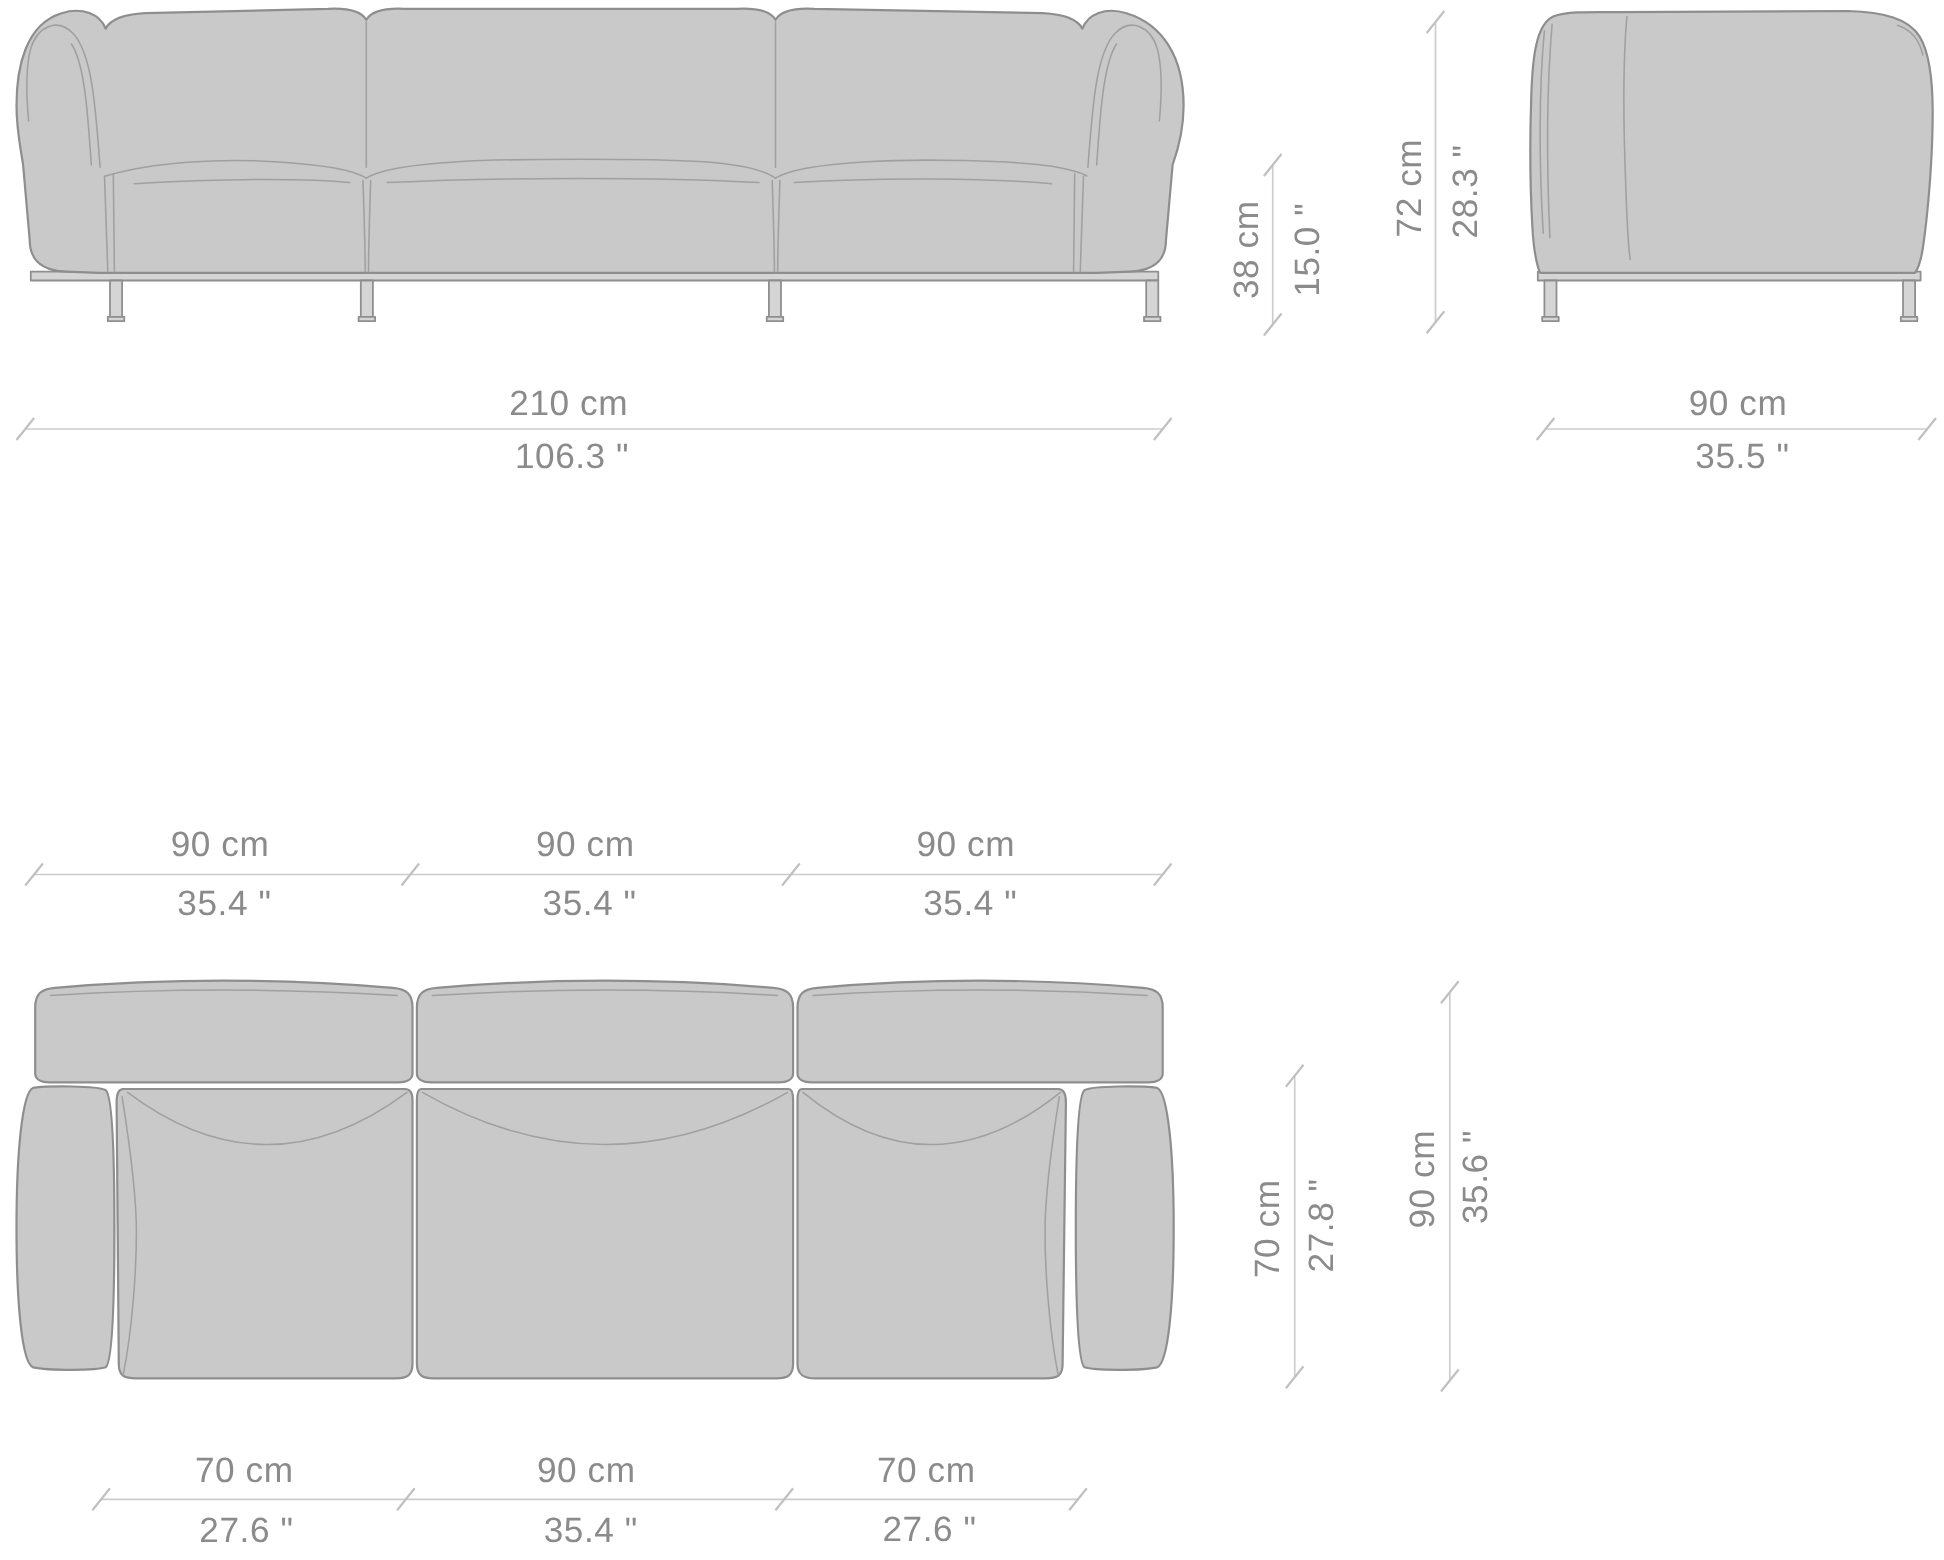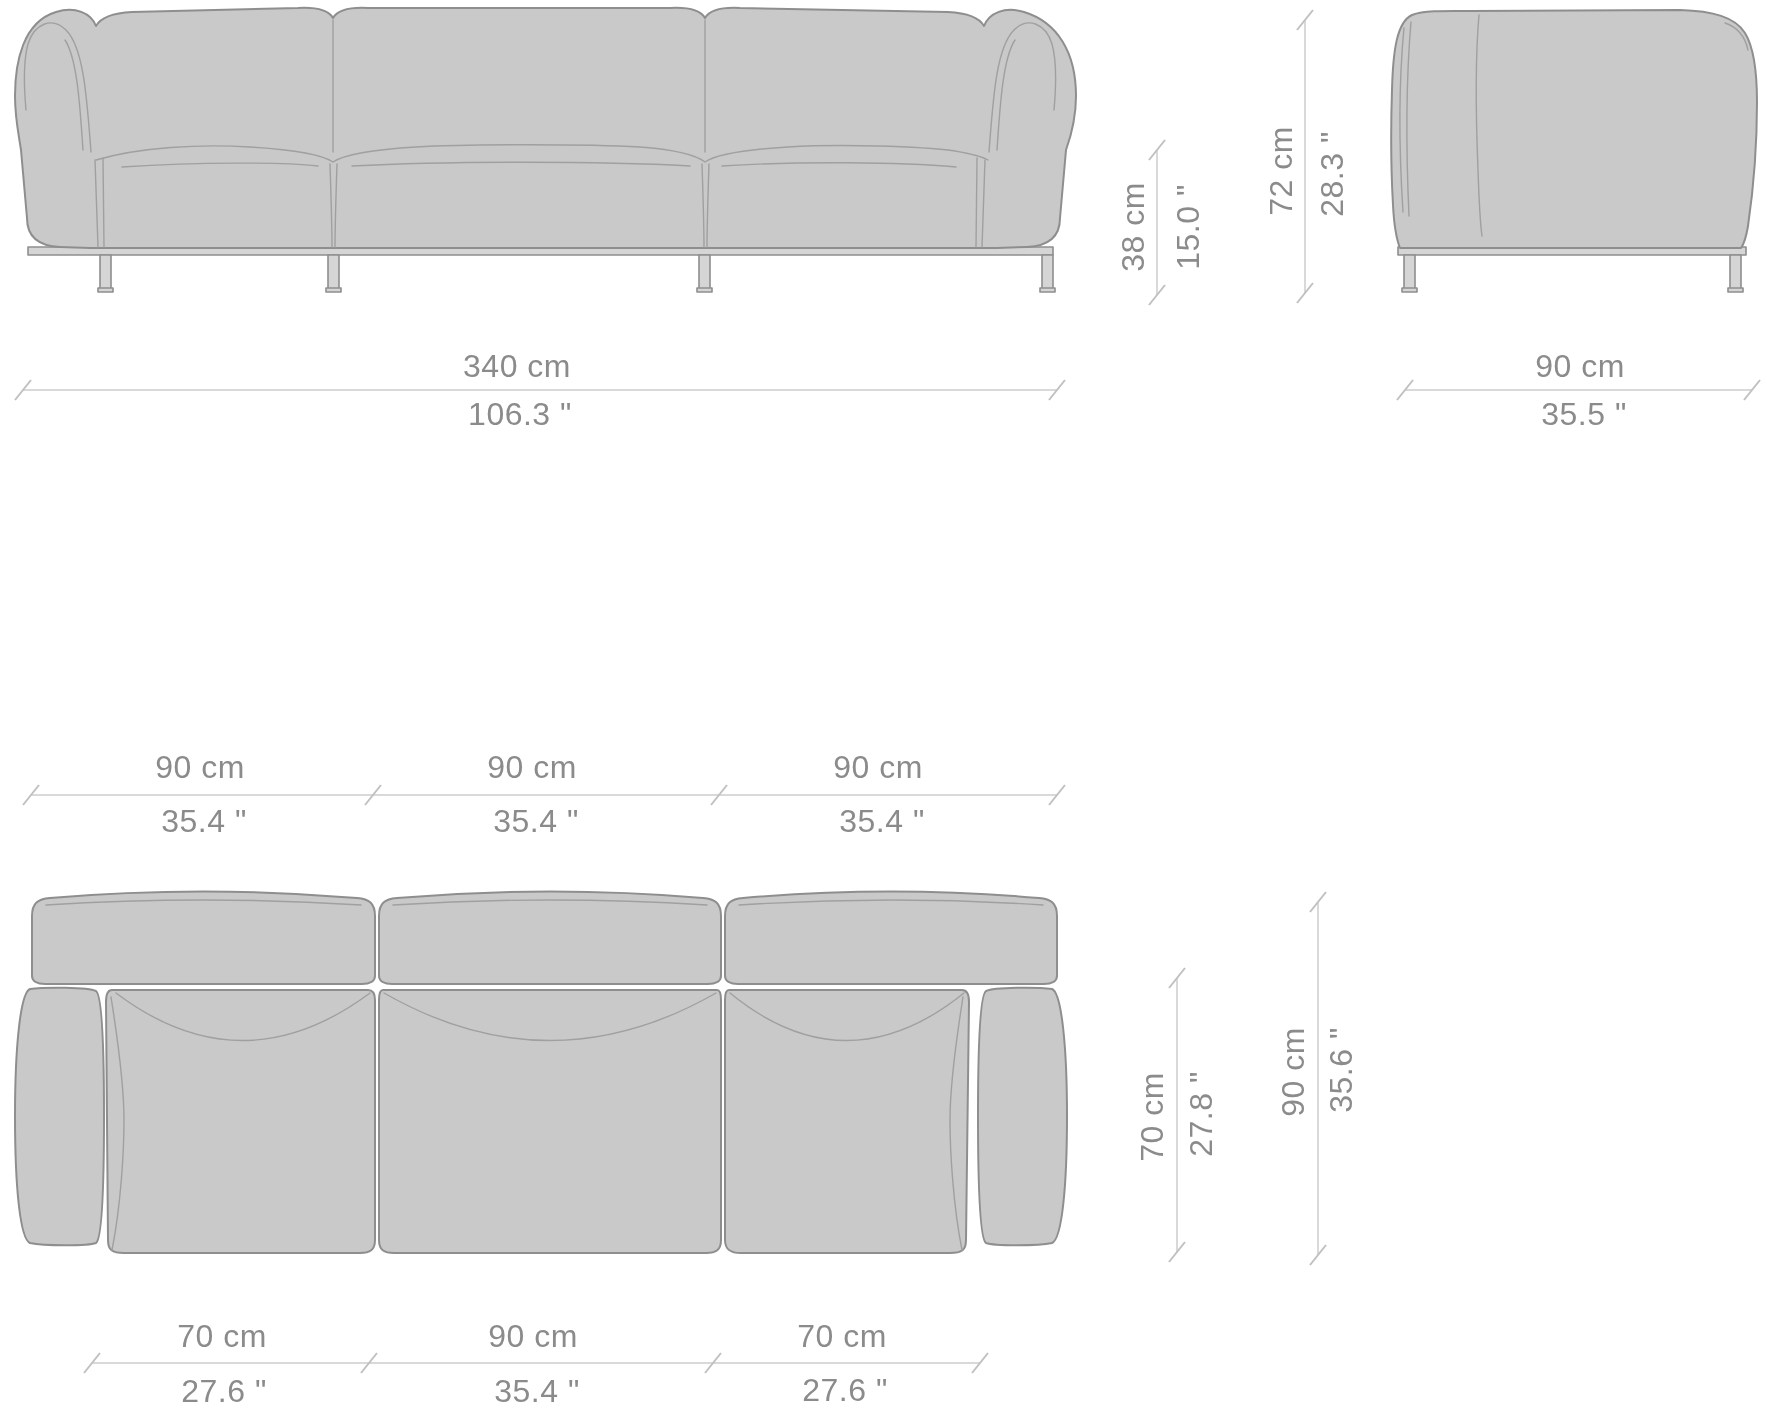--- a/index.html
+++ b/index.html
@@ -207,21 +207,21 @@
     <line x1="972" y1="1373" x2="988" y2="1353"></line>
 
     <line x1="1169" y1="988" x2="1185" y2="968"></line>
     <line x1="1169" y1="1262" x2="1185" y2="1242"></line>
 
     <line x1="1310" y1="912" x2="1326" y2="892"></line>
     <line x1="1310" y1="1265" x2="1326" y2="1245"></line>
   </g>
 </svg>
 
-<div class="lbl" style="left:517px; top:366px">340 cm</div>
+<div class="lbl" style="left:517px; top:366px">210 cm</div>
 <div class="lbl" style="left:520px; top:414px">106.3 "</div>
 
 <div class="lbl" style="left:1580px; top:366px">90 cm</div>
 <div class="lbl" style="left:1584px; top:414px">35.5 "</div>
 
 <div class="lbl rot" style="left:1133px; top:227px">38 cm</div>
 <div class="lbl rot" style="left:1188px; top:227px">15.0 "</div>
 
 <div class="lbl rot" style="left:1281px; top:171px">72 cm</div>
 <div class="lbl rot" style="left:1332px; top:174px">28.3 "</div>

